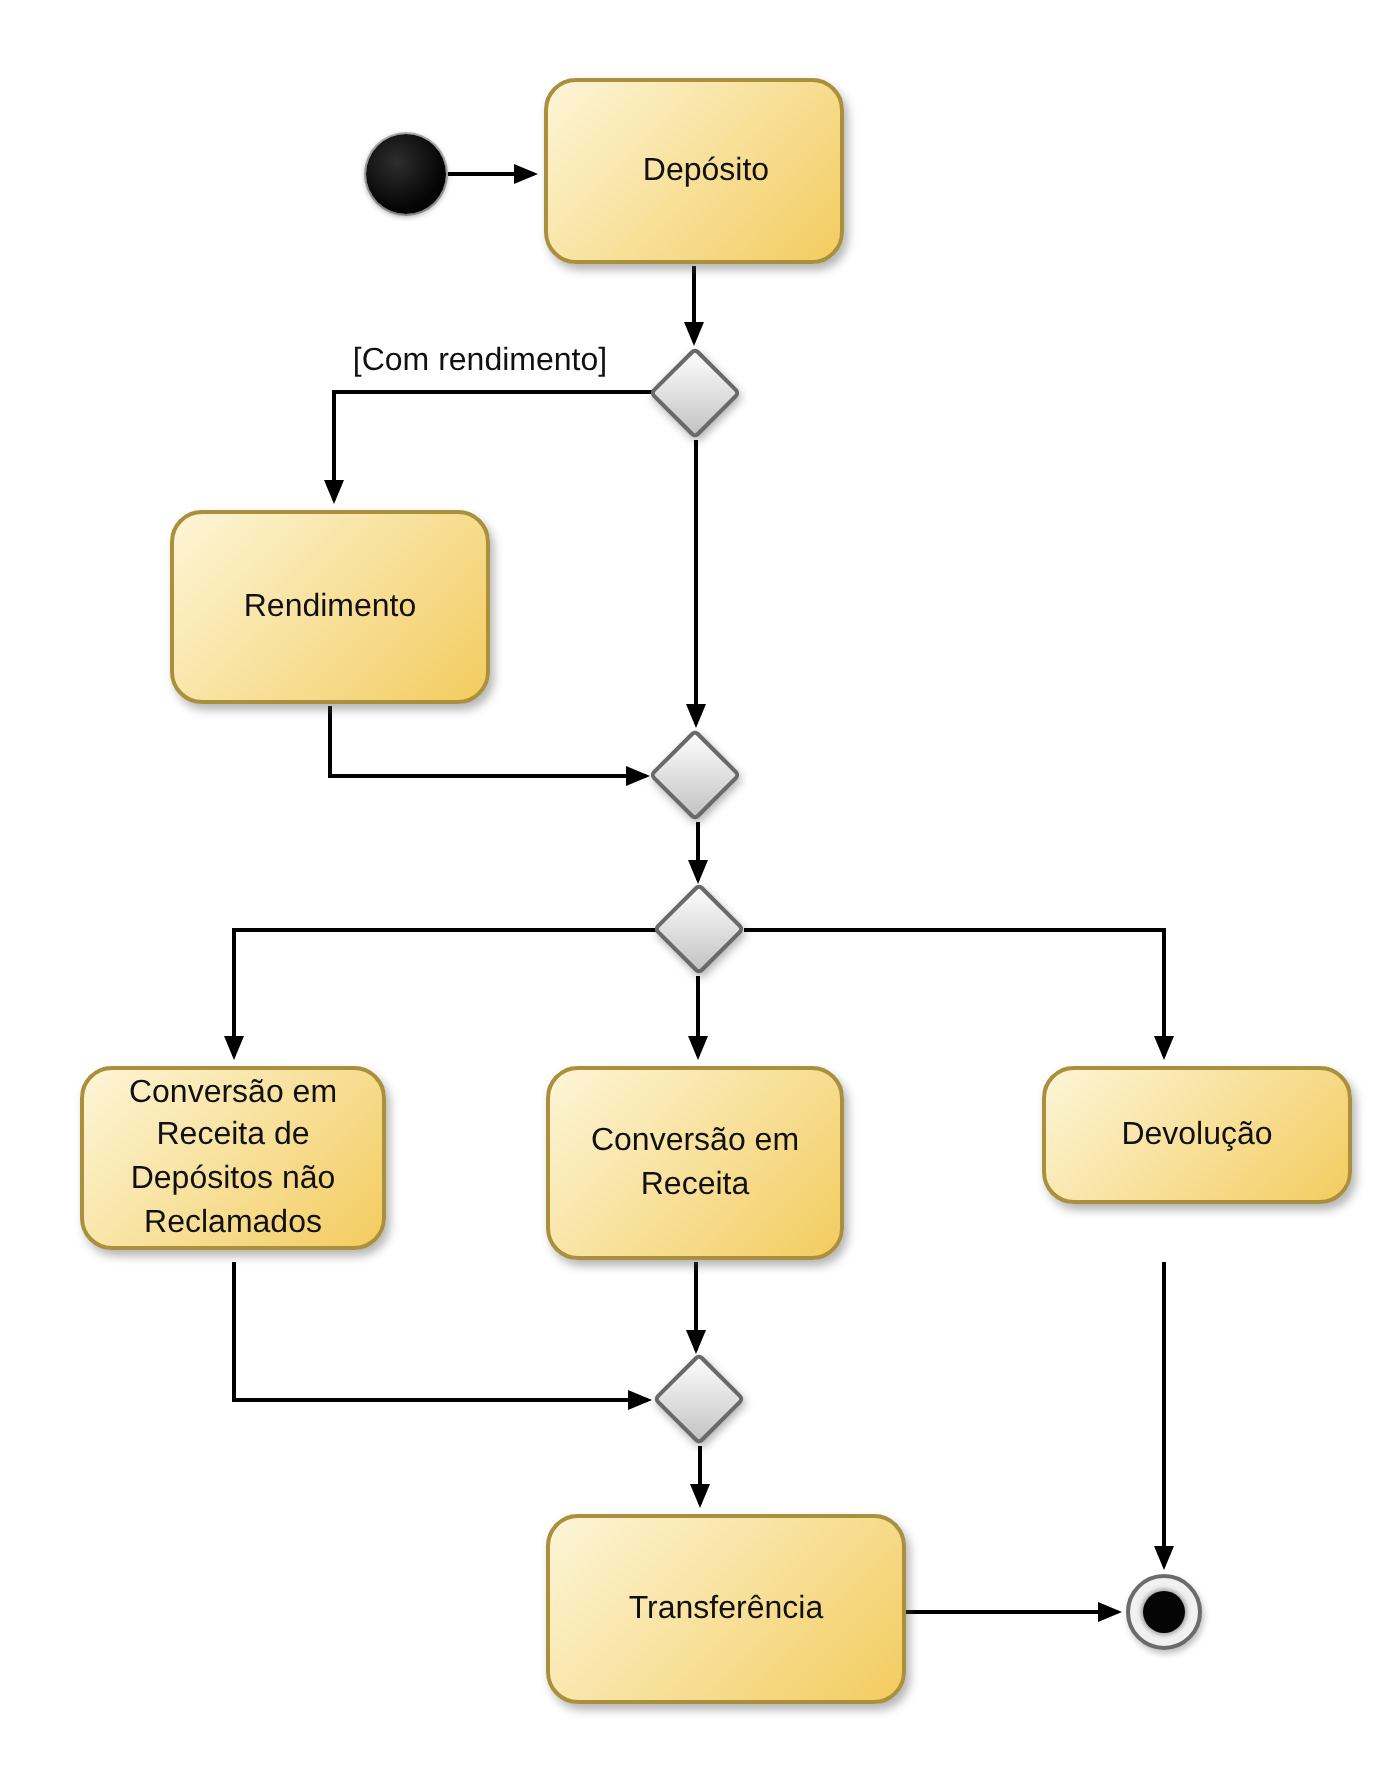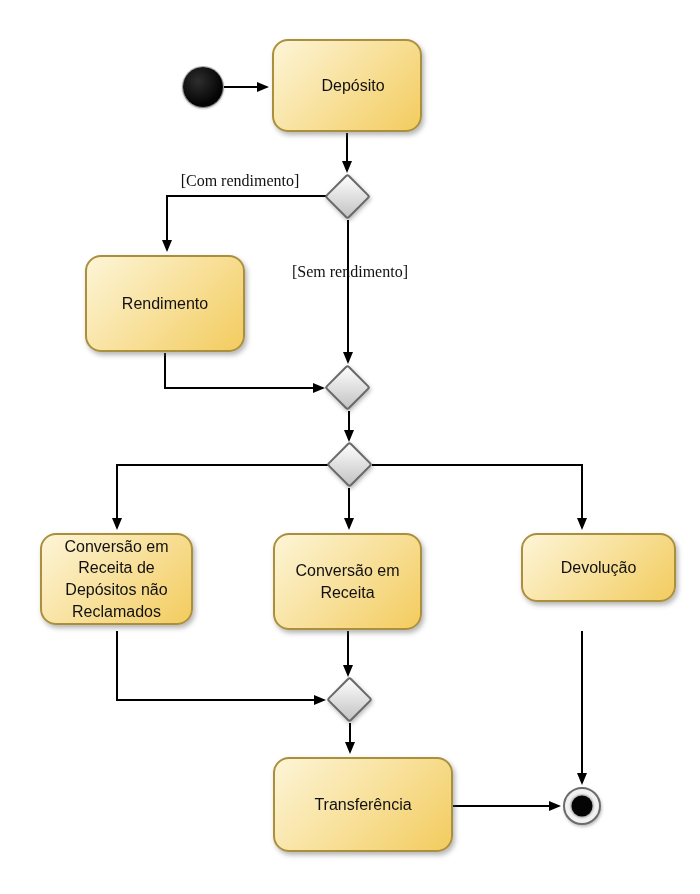--- a/index.html
+++ b/index.html
@@ -89,21 +89,20 @@
     transform:translate(-50%,-50%);
     border-radius:50%;
     background:var(--initial-fill);
     box-shadow:0 0 2px 1px rgba(0,0,0,0.35);
   }
   .edge-label{
     position:absolute;
     font-size:16px;
     color:var(--text-color);
     white-space:nowrap;
-    font-family:Liberation Serif, serif;
   }
   
   #n-deposito{left:272px;top:39px;width:150px;height:93px;padding-left:12px;}
   #n-rendimento{left:85px;top:255px;width:160px;height:97px;}
   #n-conv-dep{left:40px;top:533px;width:153px;height:92px;}
   #n-conv-dep .node-label{width:126px;}
   #n-conv-rec{left:273px;top:533px;width:149px;height:97px;}
   #n-conv-rec .node-label{width:130px;}
   #n-devolucao{left:505px;top:533px;width:155px;height:69px;margin-left:16px;}
   #n-transferencia{left:273px;top:757px;width:180px;height:95px;}
@@ -147,21 +146,20 @@
 
   <div id="n-deposito" class="node">
     <span class="node-label">Depósito</span>
   </div>
 
   <div id="d1" class="diamond-wrap">
     <div class="diamond"></div>
   </div>
 
   <div class="edge-label" id="label-com">[Com rendimento]</div>
-  <div class="edge-label" id="label-sem">[Sem rendimento]</div>
 
   <div id="n-rendimento" class="node">
     <span class="node-label">Rendimento</span>
   </div>
 
   <div id="d2" class="diamond-wrap">
     <div class="diamond"></div>
   </div>
 
   <div id="d3" class="diamond-wrap">

